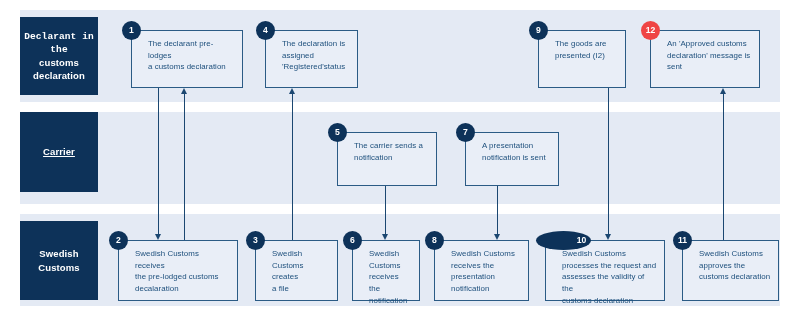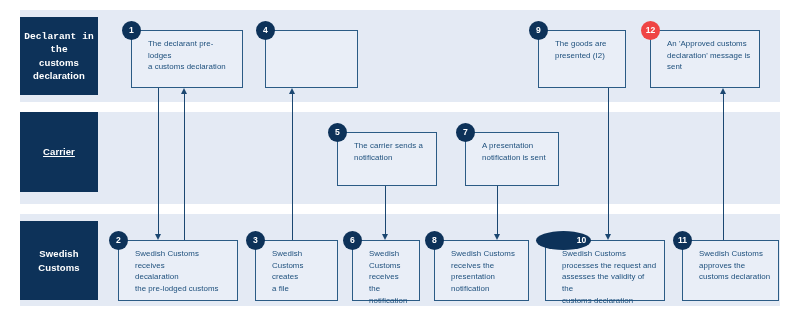--- a/index.html
+++ b/index.html
@@ -132,20 +132,25 @@
     <div class="arrowhead up" style="left: 720.2px; top: 88px; border-bottom-color: rgb(27, 71, 113);"></div>
     <div class="step" style="left: 131px; top: 30px; width: 112px; height: 58px; background: rgb(233, 238, 247); border-color: rgb(43, 91, 133); color: rgb(29, 79, 124);">
       <div class="badge" style="background: rgb(13, 50, 89);">1</div>
       <div>
         <span class="txt">The declarant pre-lodges</span>
         <span class="txt">a customs declaration</span>
       </div>
     </div>
     <div class="step" style="left: 265px; top: 30px; width: 93px; height: 58px; background: rgb(233, 238, 247); border-color: rgb(43, 91, 133); color: rgb(29, 79, 124);">
       <div class="badge" style="background: rgb(13, 50, 89);">4</div>
+      <div>
+        <span class="txt">The declaration is</span>
+        <span class="txt">assigned</span>
+        <span class="txt">'Registered'status</span>
+      </div>
     </div>
     <div class="step" style="left: 538px; top: 30px; width: 88px; height: 58px; background: rgb(233, 238, 247); border-color: rgb(43, 91, 133); color: rgb(29, 79, 124);">
       <div class="badge" style="background: rgb(13, 50, 89);">9</div>
       <div>
         <span class="txt">The goods are</span>
         <span class="txt">presented (I2)</span>
       </div>
     </div>
     <div class="step" style="left: 650px; top: 30px; width: 110px; height: 58px; background: rgb(233, 238, 247); border-color: rgb(43, 91, 133); color: rgb(29, 79, 124);">
       <div class="badge" style="background: #ef4444;">12</div>
@@ -166,22 +171,22 @@
       <div class="badge" style="background: rgb(13, 50, 89);">7</div>
       <div>
         <span class="txt">A presentation</span>
         <span class="txt">notification is sent</span>
       </div>
     </div>
     <div class="step" style="left: 118px; top: 240px; width: 120px; height: 61px; background: rgb(233, 238, 247); border-color: rgb(43, 91, 133); color: rgb(29, 79, 124);">
       <div class="badge" style="background: rgb(13, 50, 89);">2</div>
       <div>
         <span class="txt">Swedish Customs receives</span>
+        <span class="txt">the pre-lodged customs</span>
         <span class="txt">decalaration</span>
-        <span class="txt">the pre-lodged customs</span>
       </div>
     </div>
     <div class="step" style="left: 255px; top: 240px; width: 83px; height: 61px; background: rgb(233, 238, 247); border-color: rgb(43, 91, 133); color: rgb(29, 79, 124);">
       <div class="badge" style="background: rgb(13, 50, 89);">3</div>
       <div>
         <span class="txt">Swedish</span>
         <span class="txt">Customs creates</span>
         <span class="txt">a file</span>
       </div>
     </div>

